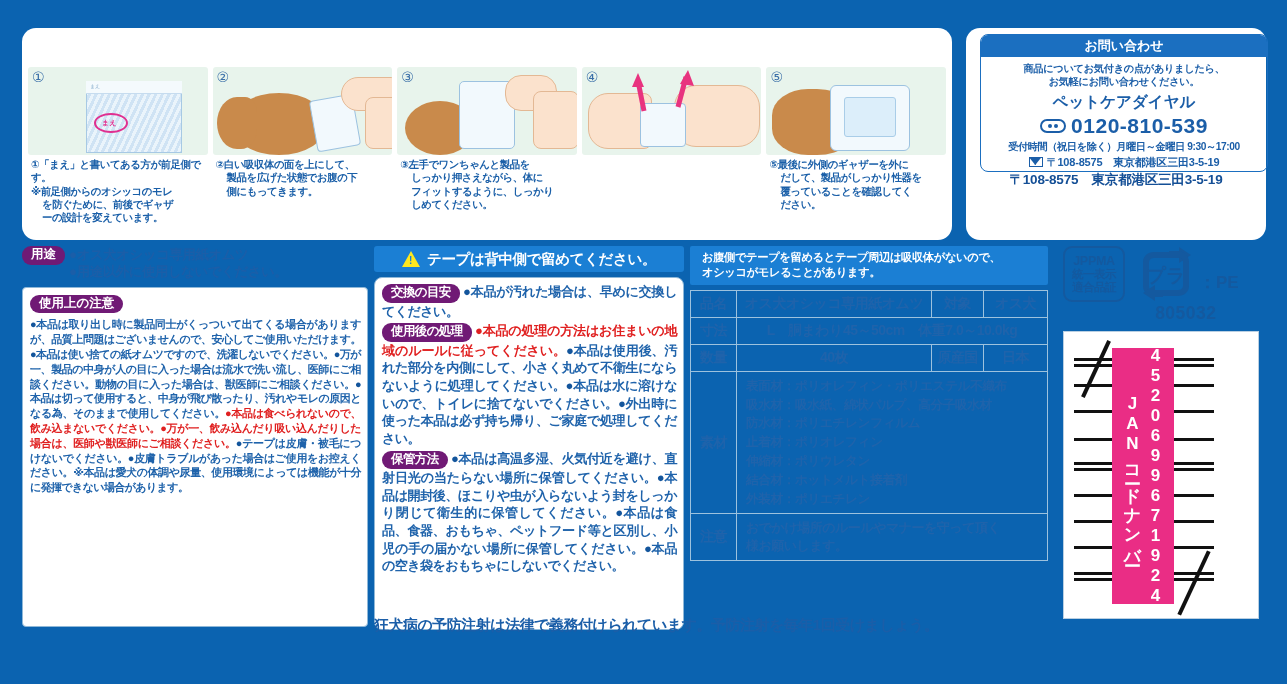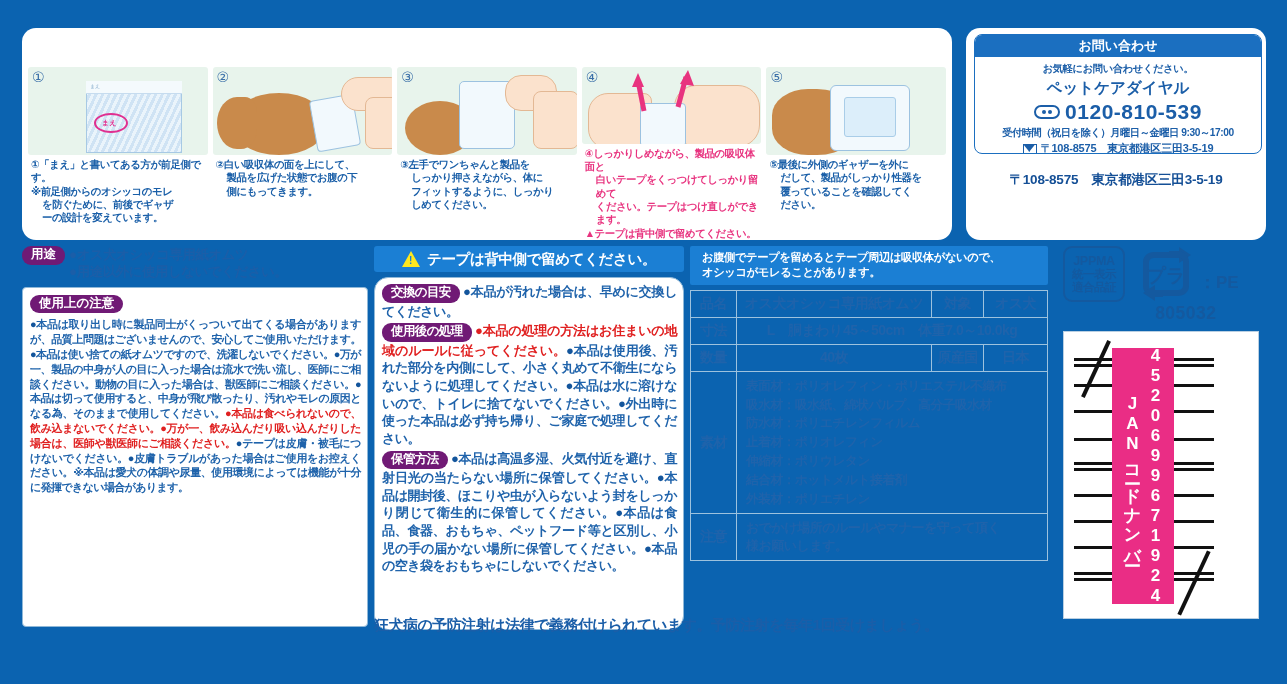--- a/index.html
+++ b/index.html
@@ -84,21 +84,21 @@
   
   .dog-body {
     position: absolute; background: #c98a4b; border-radius: 50%;
   }
   .arm { position: absolute; background: #fbe2cd; border: 1px solid #e3b894; }
   .diaper-w { position: absolute; background: #f2f9fd; border: 1px solid #9cc2e0; }
 
   
   #contact-card { left: 966px; top: 28px; width: 300px; height: 212px; }
   #contact-inner {
-    position: absolute; left: 8px; top: 6px; width: 288px; height: 120px;
+    position: absolute; left: 14px; top: 6px; width: 288px; height: 138px;
     border: 1.5px solid #1b6fc0; border-radius: 8px; overflow: hidden;
   }
   #contact-hdr {
     height: 22px; background: #1b6fc0; color: #fff;
     font-size: 13px; font-weight: bold; text-align: center; line-height: 22px;
   }
   #contact-body { padding: 5px 4px 0 4px; text-align: center; color: #1b5ea8; }
   .c-note { font-size: 10.2px; line-height: 1.3; font-weight: bold; letter-spacing: -0.3px; }
   .c-dial { font-size: 15.5px; font-weight: bold; margin-top: 3px; letter-spacing: 0px; }
   .c-tel-row { display: flex; align-items: center; justify-content: center; gap: 5px; margin-top: 1px;}
@@ -157,21 +157,21 @@
   .warn-tri-y {
     position: relative; width: 0; height: 0;
     border-left: 9px solid transparent; border-right: 9px solid transparent;
     border-bottom: 16px solid #ffe81e;
   }
   .warn-tri-y:after {
     content: '!'; position: absolute; left: -2px; top: 4px; font-size: 10px;
     color: #1b7fd4; font-weight: bold;
   }
   #mid-box {
-    margin-top: 5px; border: 1.6px solid #8fb8d8; border-radius: 14px;
+    margin-top: 5px; border: 1.6px solid #8fb8d8; border-radius: 8px;
     padding: 5px 6px 6px 7px; height: 353px; background: #fff;
   }
   .mid-para {
     font-size: 13.1px; line-height: 1.345; color: #1f63ab; font-weight: bold;
     letter-spacing: -0.62px; text-align: justify;
   }
   .mid-para .r { color: #e02020; }
   .mid-para .dot { color: #13559c; }
   .mid-para .rdot { color: #e02020; }
   .mid-para + .mid-para { margin-top: 2px; }
@@ -302,26 +302,20 @@
           <div class="arm" style="left:6px;top:26px;width:64px;height:56px;border-radius:20px 8px 8px 20px;"></div>
           <div class="arm" style="left:92px;top:18px;width:86px;height:62px;border-radius:22px;"></div>
           <div class="diaper-w" style="left:58px;top:36px;width:46px;height:44px;border-radius:4px;"></div>
           <svg width="185" height="88" style="position:absolute;left:0;top:0;">
             <path d="M62 44 L56 14" stroke="#e8337f" stroke-width="5" fill="none"></path>
             <path d="M56 6 L50 20 L62 20 Z" fill="#e8337f"></path>
             <path d="M96 40 L104 10" stroke="#e8337f" stroke-width="5" fill="none"></path>
             <path d="M106 3 L98 17 L112 19 Z" fill="#e8337f"></path>
           </svg>
         </div>
-        <div class="step-txt">
-          <span class="hi">④しっかりしめながら、製品の吸収体面と</span>
-          <span class="line2 hi">白いテープをくっつけてしっかり留めて</span>
-          <span class="line2 hi">ください。テープはつけ直しができます。</span>
-          <span class="line2 red" style="padding-left:0">▲テープは背中側で留めてください。</span>
-        </div>
       </div>
 
       <div class="step">
         <div class="step-img">
           <span class="step-num">⑤</span>
           <div class="dog-body" style="left:6px;top:22px;width:90px;height:66px;border-radius:40% 50% 50% 40%;"></div>
           <div class="diaper-w" style="left:64px;top:18px;width:80px;height:66px;border-radius:6px;"></div>
           <div style="position:absolute;left:78px;top:30px;width:52px;height:40px;background:#dceefa;border:1px solid #a9cde8;border-radius:3px;"></div>
         </div>
         <div class="step-txt">
@@ -332,20 +326,21 @@
         </div>
       </div>
 
     </div>
   </div>
 
   <div class="white-card" id="contact-card">
     <div id="contact-inner">
       <div id="contact-hdr">お問い合わせ</div>
       <div id="contact-body">
+        <div class="c-note">商品についてお気付きの点がありましたら、</div>
         <div class="c-note">お気軽にお問い合わせください。</div>
         <div class="c-dial">ペットケアダイヤル</div>
         <div class="c-tel-row">
           <span class="freedial">
               <i></i>
               <i></i>
             </span>
           <span class="c-tel">0120-810-539</span>
         </div>
         <div class="c-hours">受付時間（祝日を除く）月曜日～金曜日 9:30～17:00</div>

